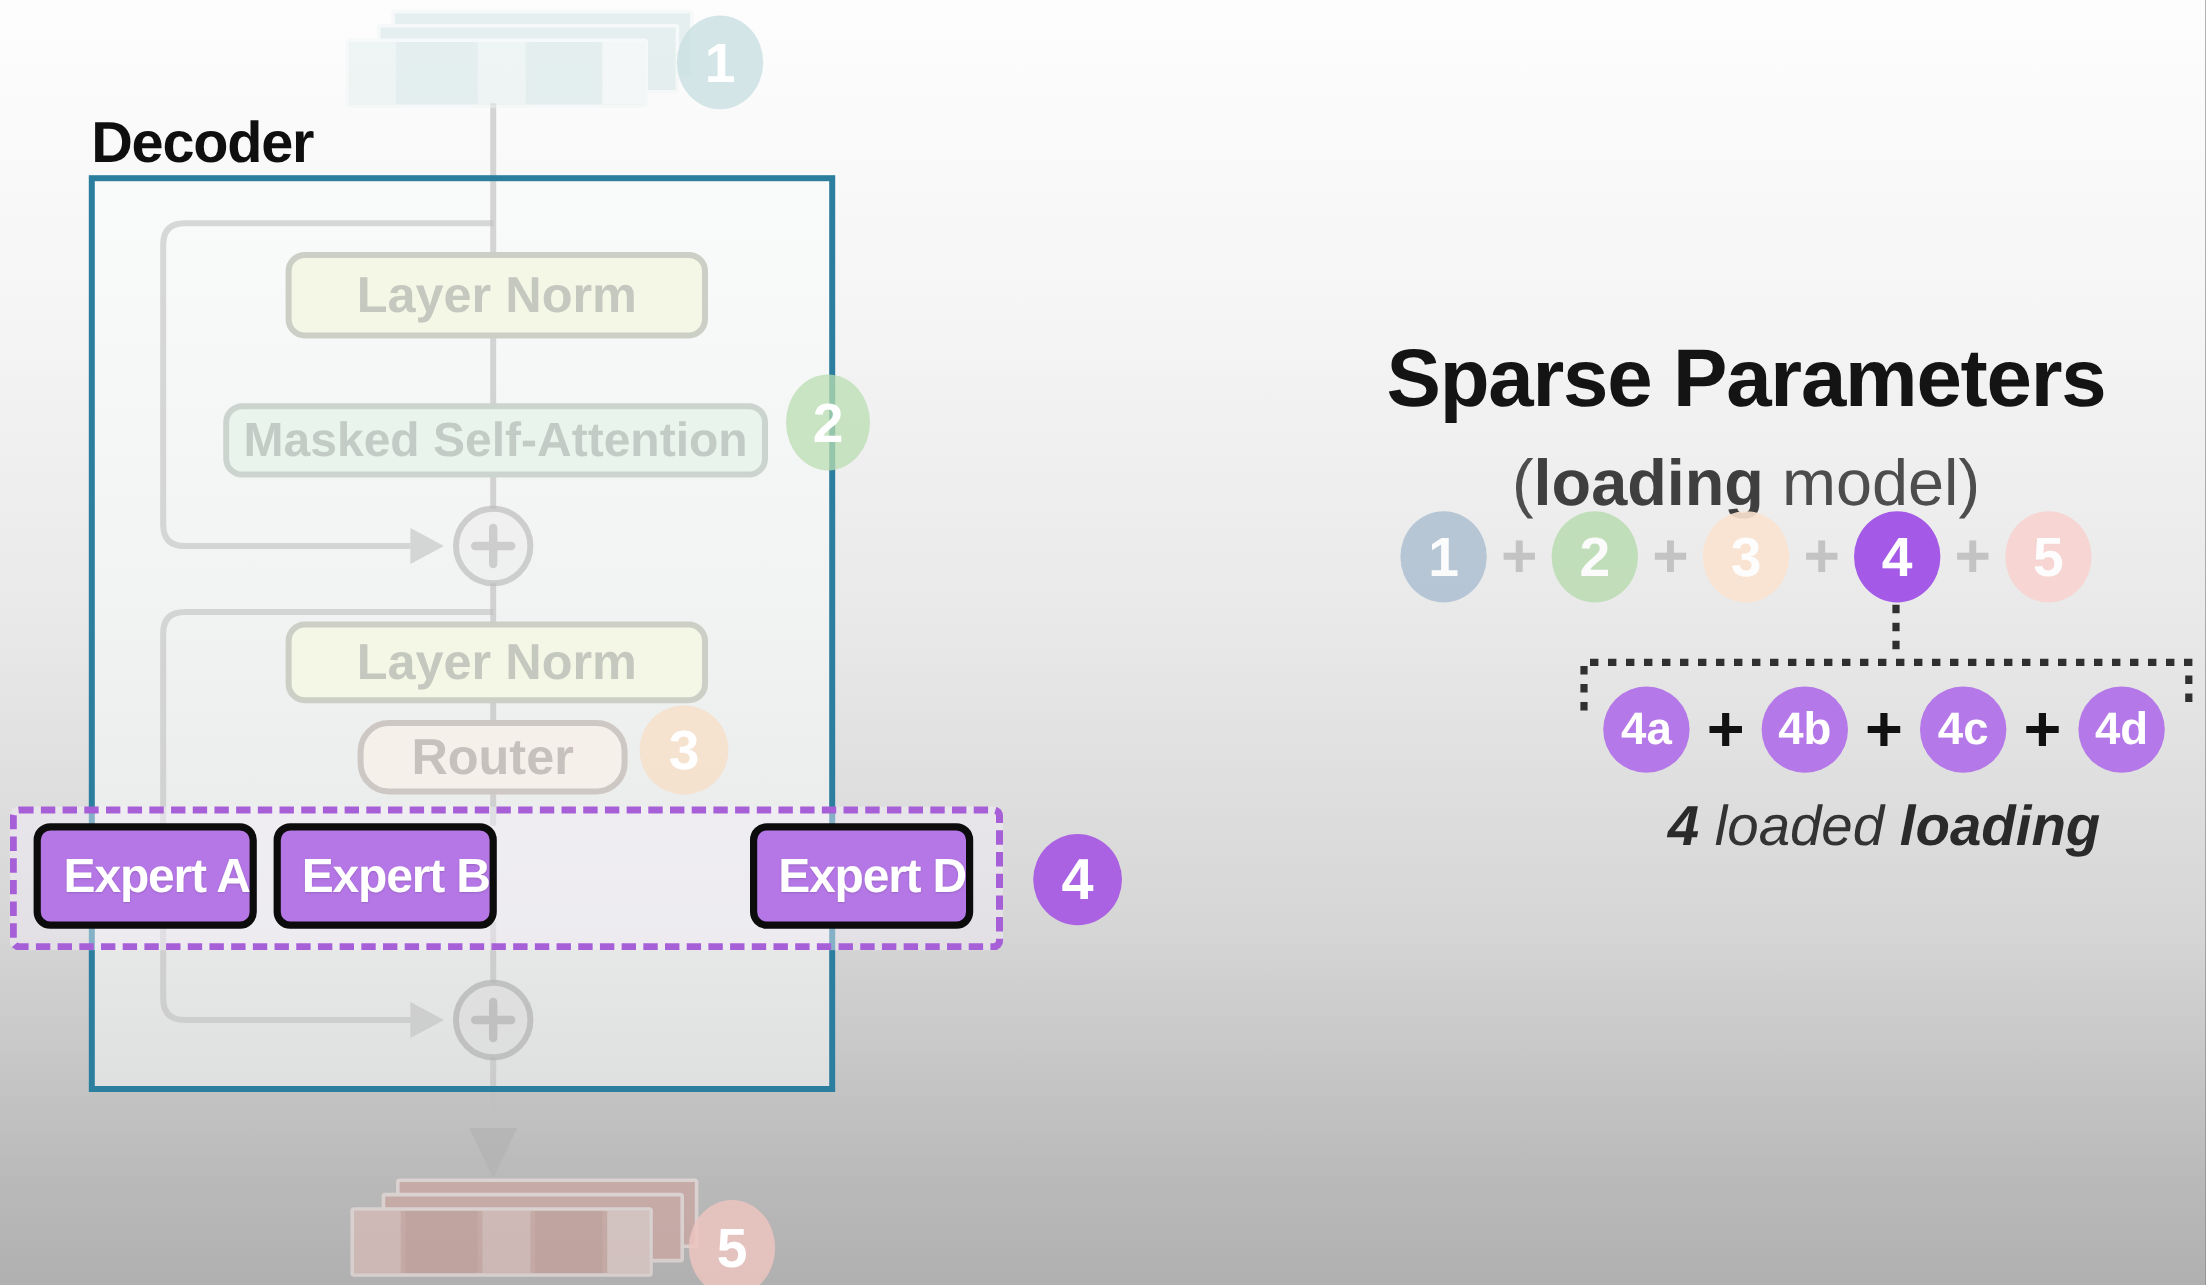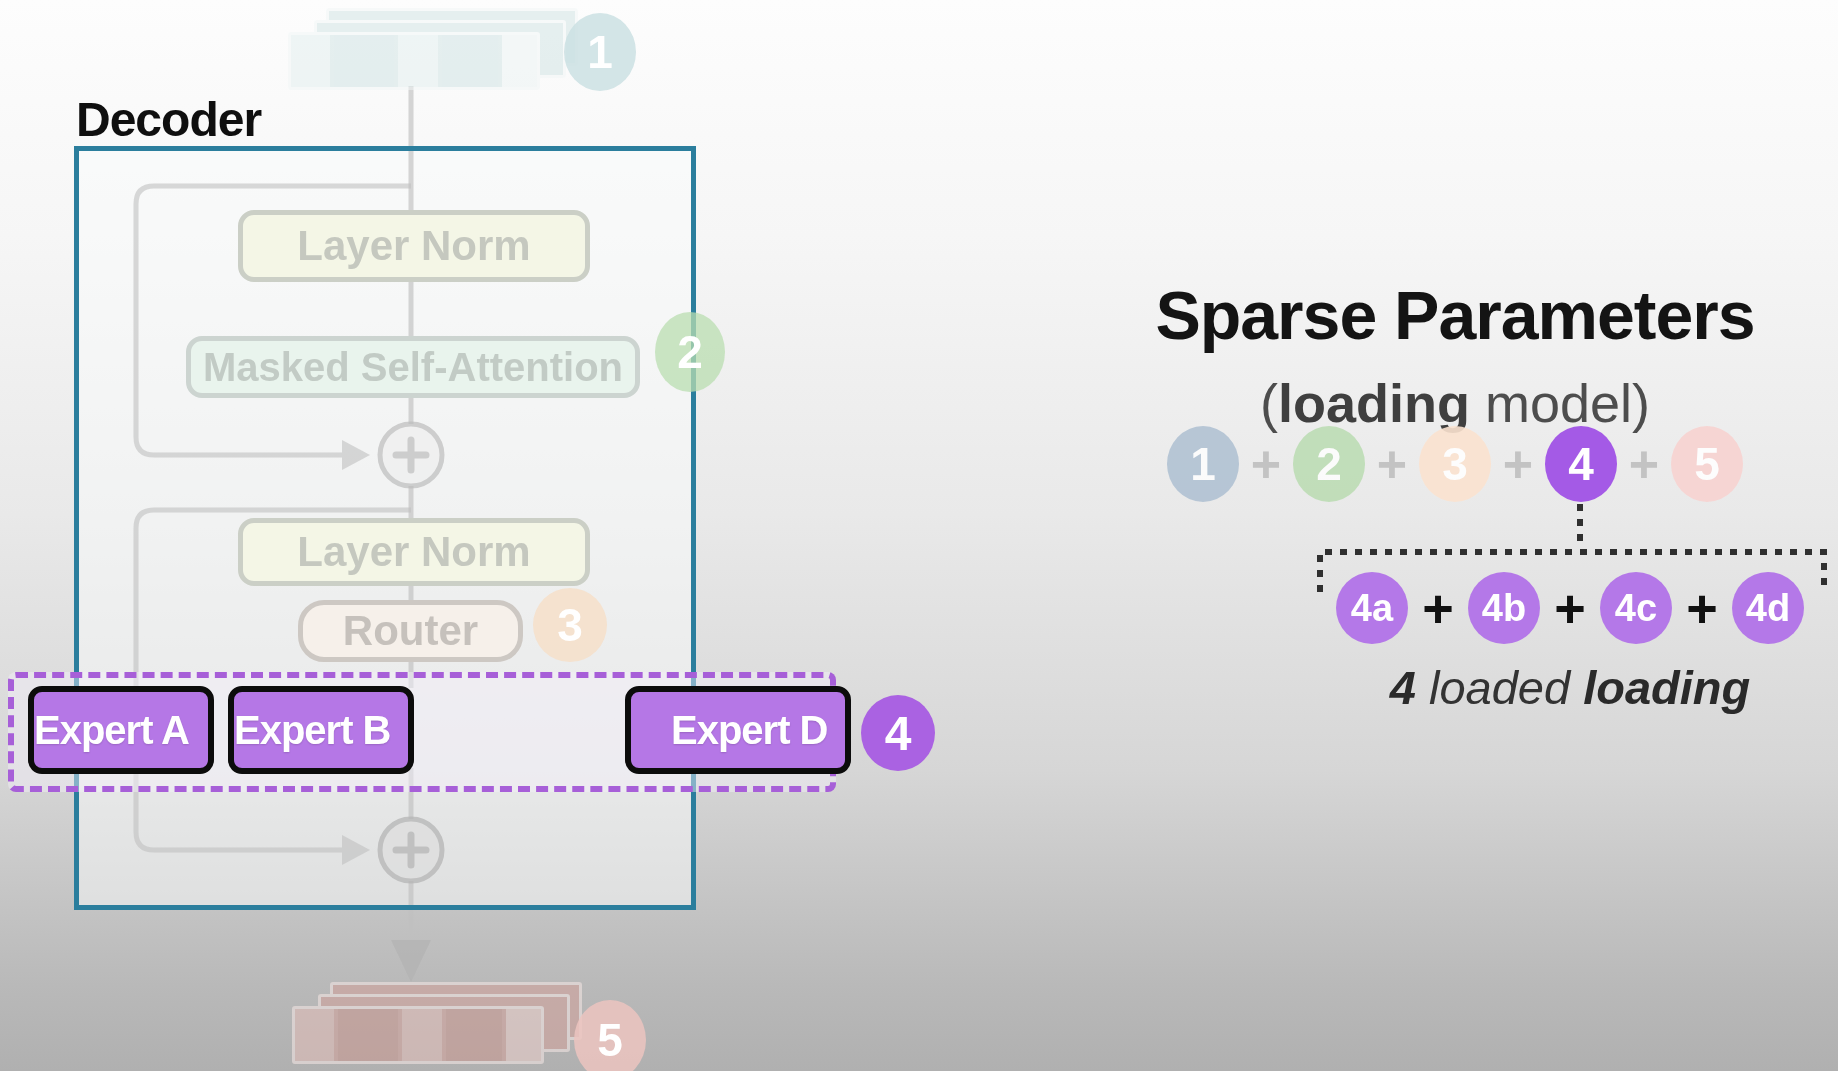--- a/index.html
+++ b/index.html
@@ -22,24 +22,24 @@
   .msa{left:186px;top:336px;width:444px;height:52px;background:#e9f4ed;border:5px solid #ccd4d0;color:#c2cbc5;font-size:40px;}
   .ln2{left:238px;top:518px;width:342px;height:58px;background:#f4f6e6;border:5px solid #cbcfc6;color:#c5c8bf;font-size:42px;}
   .router{left:298px;top:600px;width:215px;height:52px;background:#f6f0ea;border:5px solid #cdc8c3;color:#c6c1bc;font-size:42px;border-radius:26px;}
   
   .experts-dashed{
     left:8px;top:672px;width:816px;height:108px;z-index:32;
     border:6px dashed #a75fd8;border-radius:8px;background:rgba(244,239,250,0.45);
   }
   .expert-box{
     top:686px;width:174px;height:76px;z-index:33;border:6px solid #0c0c0c;border-radius:14px;
-    display:flex;align-items:center;justify-content:flex-start;color:#fff;font-weight:bold;font-size:40px;
+    display:flex;align-items:center;justify-content:flex-end;color:#fff;font-weight:bold;font-size:40px;
     white-space:nowrap;letter-spacing:-1px;text-shadow:0 1px 2px rgba(0,0,0,0.15);
   }
-  .ex-a{left:28px;} .ex-b{left:228px;} .ex-c{left:428px;} .ex-d{left:625px;padding-left:40px;}
+  .ex-a{left:28px;} .ex-b{left:228px;} .ex-c{left:428px;} .ex-d{left:625px;}
   
   .badge{
     z-index:35;border-radius:50%;display:flex;align-items:center;justify-content:center;
     color:#fff;font-weight:bold;font-size:46px;
   }
   .b1{left:564px;top:13px;width:72px;height:78px;}
   .b2{left:655px;top:312px;width:70px;height:80px;}
   .b3{left:533px;top:588px;width:74px;height:74px;}
   .b4{left:861px;top:695px;width:74px;height:76px;font-size:48px;}
   .b5{left:574px;top:1000px;width:72px;height:80px;}

